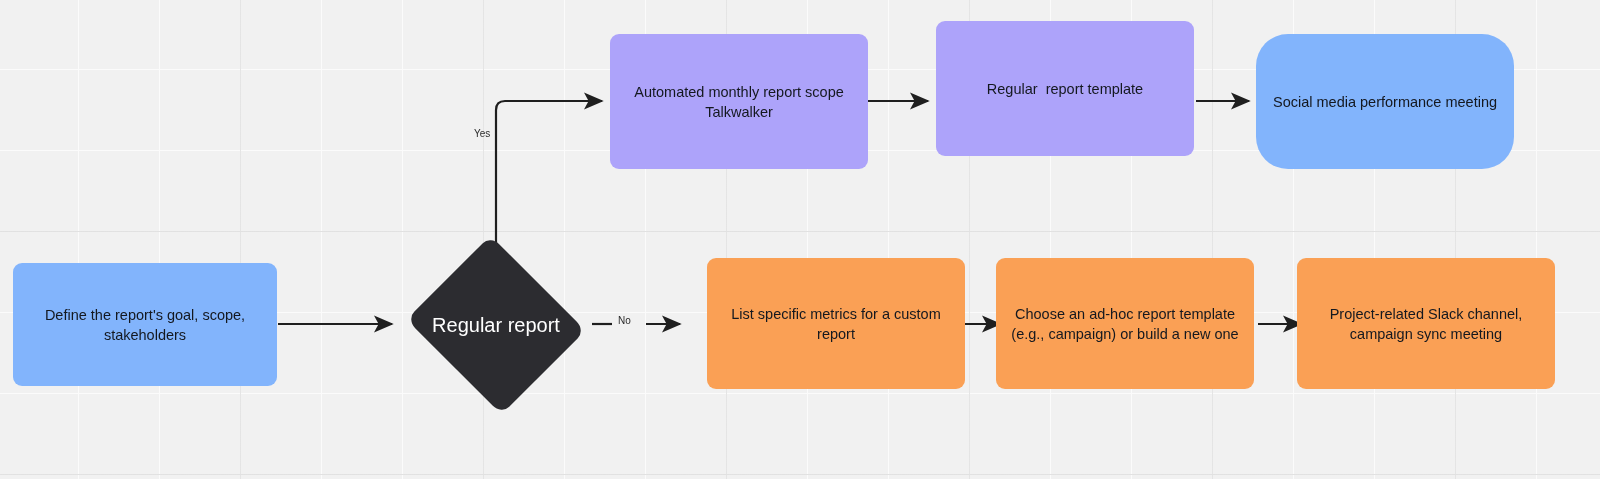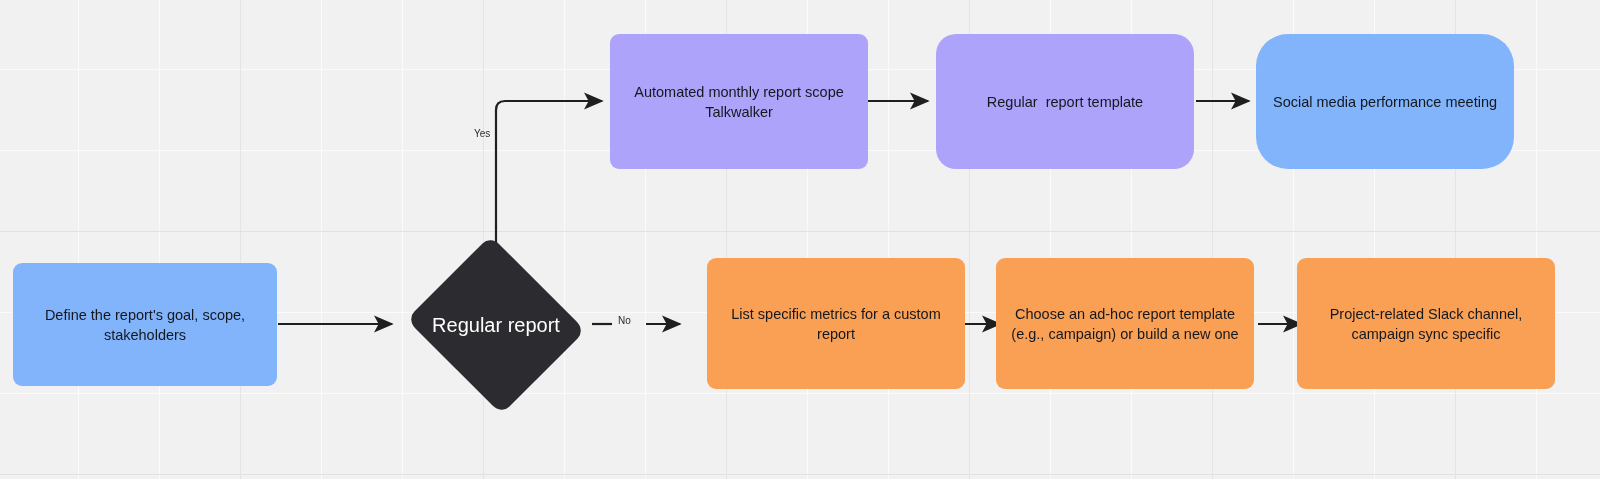--- a/index.html
+++ b/index.html
@@ -124,30 +124,30 @@
 stakeholders</div>
 
   <div class="diamond-wrap" style="left:398px; top:240px; width:196px; height:170px;">
     <div class="diamond-shape"></div>
     <div class="diamond-label">Regular report</div>
   </div>
 
   <div class="node purple" style="left:610px; top:34px; width:258px; height:135px;">Automated monthly report scope
 Talkwalker</div>
 
-  <div class="node purple" style="left:936px; top:34px; width:258px; height:135px;border-radius:20px;">Regular  report template</div>
+  <div class="node purple" style="left:936px; top:21px; width:258px; height:135px;">Regular  report template</div>
 
   <div class="node blue" style="left:1256px; top:34px; width:258px; height:135px;border-radius:32px;">Social media performance meeting</div>
 
   <div class="node orange" style="left:687px; top:258px; width:258px; height:131px;margin-left:20px;">List specific metrics for a custom
 report</div>
 
   <div class="node orange" style="left:996px; top:258px; width:258px; height:131px;">Choose an ad-hoc report template
 (e.g., campaign) or build a new one</div>
 
   <div class="node orange" style="left:1297px; top:258px; width:258px; height:131px;">Project-related Slack channel,
-campaign sync specific</div>
+campaign sync meeting</div>
 
   <div class="edge-label" style="left:474px; top:128px;">Yes</div>
 
   <div class="edge-label" style="left:618px; top:315px;">No</div>
 
 </div>
 
 </body></html>

